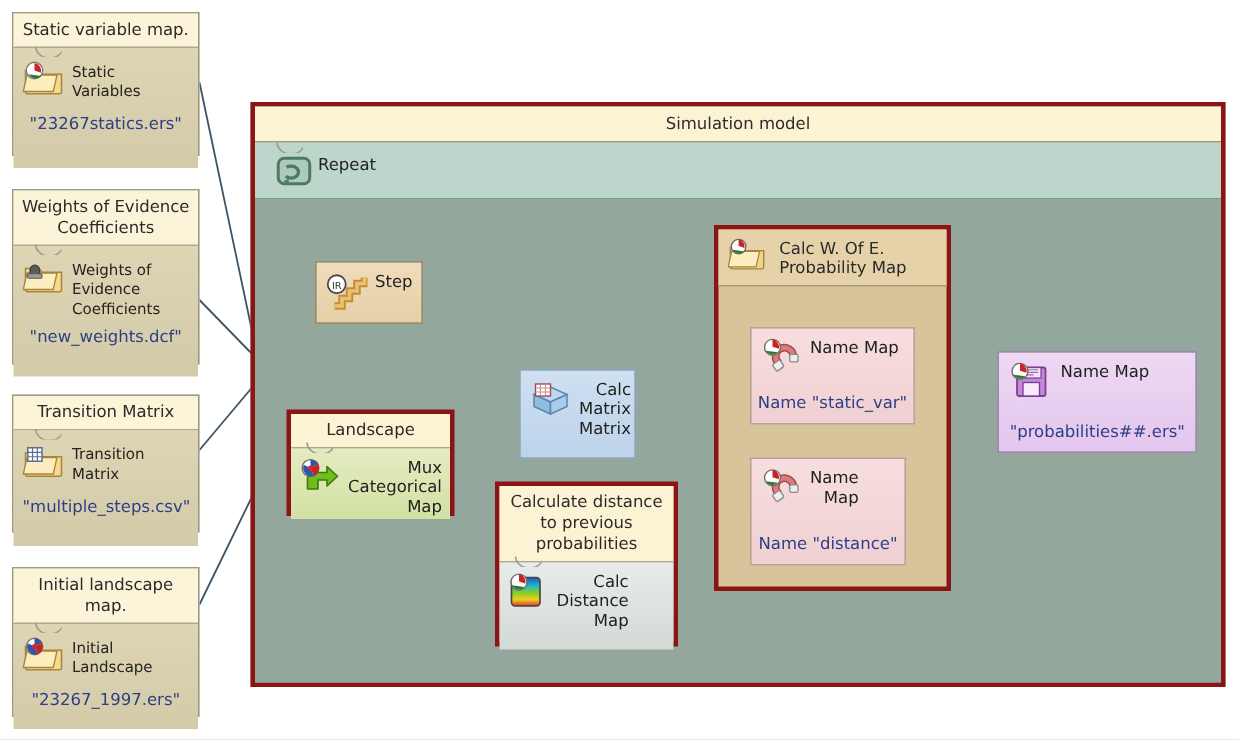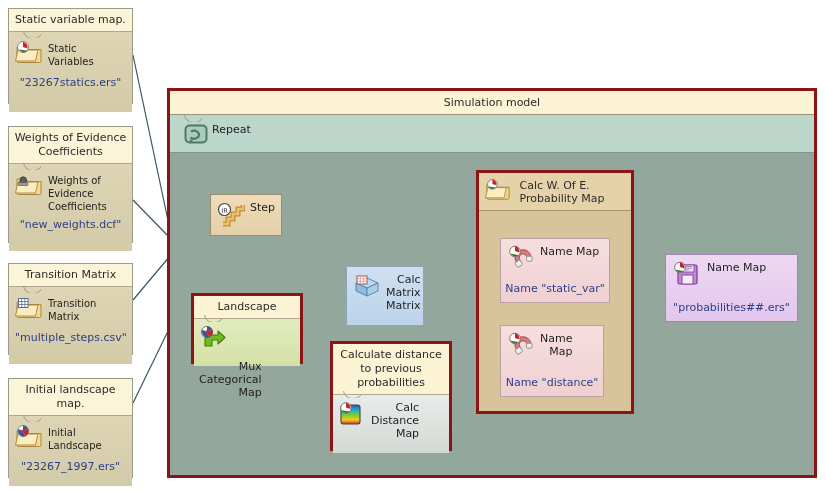--- a/index.html
+++ b/index.html
@@ -83,21 +83,20 @@
 
   
   #sim {
     position: absolute;
     left: 167px; top: 68px;
     width: 650px; height: 390px;
     border: 3px solid #8b1414;
     background: #93a79c;
     box-sizing: border-box;
     z-index: 8;
-    margin-top: 20px;
   }
   #sim .sim-band {
     height: 23px;
     background: #fcf3d4;
     border-bottom: 1px solid #9c9478;
     text-align: center;
     font-size: 11px;
     line-height: 23px;
     color: #2b2b2b;
   }
@@ -355,21 +354,21 @@
             </span>
           </div>
         </div>
       </div>
 
       <div class="redbox" style="left:21px; top:140px; width:112px; height:71px;">
         <div class="band">Landscape</div>
         <div class="node n-green" style="position:relative; left:0; top:0; width:100%; height:47px; border:none;">
           <div class="nbody" style="padding:4px 5px;">
             <div class="notch" style="left:10px; top:-4px;"></div>
-            <div class="nrow" style="margin-top:2px;flex-direction:column;">
+            <div class="nrow" style="margin-top:2px;">
               <span class="ico">
                 <svg width="28" height="26" viewBox="0 0 28 26">
                   <path d="M6,21 v-7 a4,4 0 0 1 4,-4 h9 v-4 l7,6.5 l-7,6.5 v-4 h-6 v6 z" fill="#6dbd1f" stroke="#3f7a10" stroke-width="1.1" stroke-linejoin="round"></path>
                   <circle cx="8" cy="7" r="5.6" fill="#ffffff" stroke="#6a6a6a" stroke-width="0.9"></circle>
                   <path d="M8,7 L8,1.4 a5.6,5.6 0 0 1 5,3 z" fill="#3455a4"></path>
                   <path d="M8,7 L13,4.4 a5.6,5.6 0 0 1 -2.8,7.9 z" fill="#cc2222"></path>
                   <path d="M8,7 L10.2,12.3 a5.6,5.6 0 0 1 -6.7,-7.5 z" fill="#3455a4"></path>
                   <circle cx="8" cy="7" r="1.7" fill="#d42a2a"></circle>
                 </svg>
               </span>

